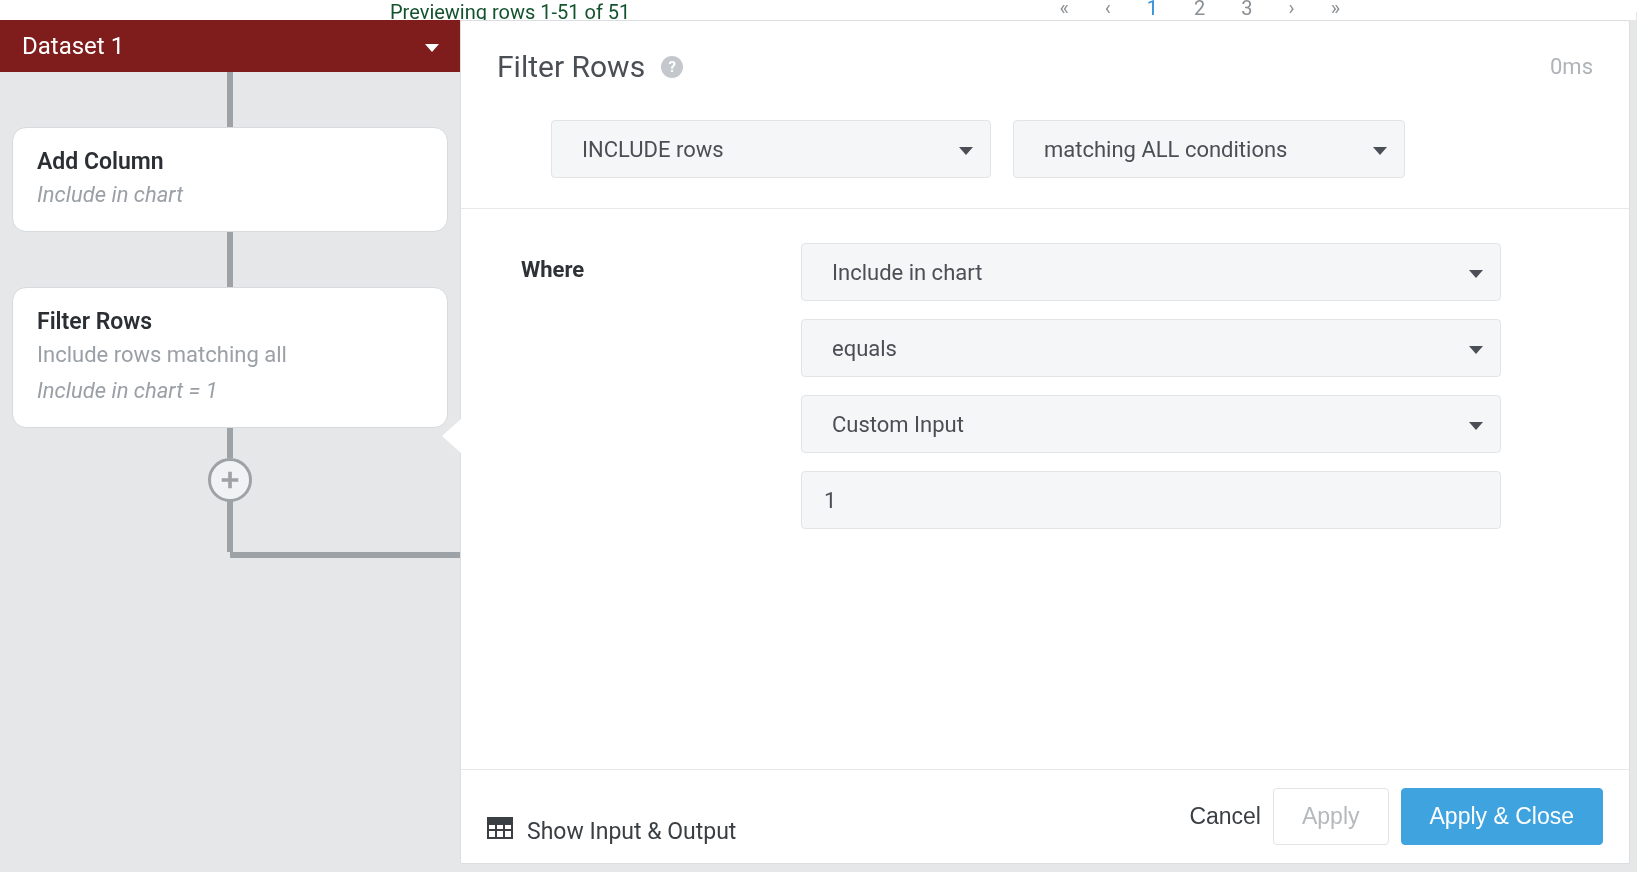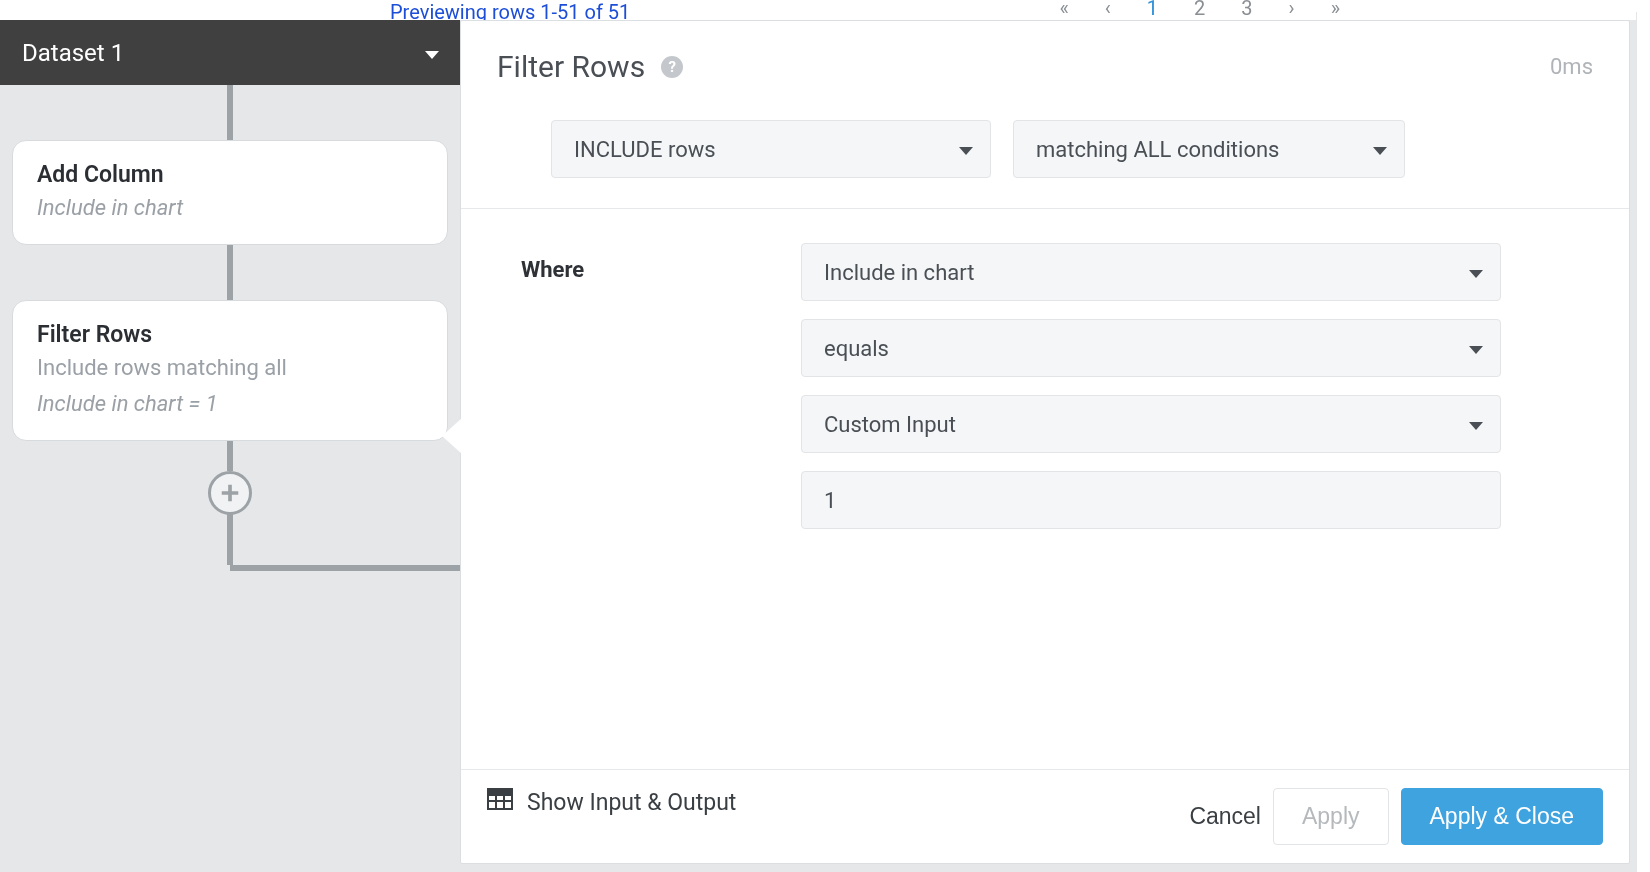--- a/index.html
+++ b/index.html
@@ -18,42 +18,42 @@
   position: absolute;
   top: 0; left: 0; right: 0;
   height: 20px;
   background: #fff;
   color: #8a8f94;
   font-size: 20px;
   display: flex;
   align-items: flex-start;
   padding-left: 390px;
 }
-.topbar .preview-text { color: #1d4ed8; }
+.topbar .preview-text { color: #14532d; }
 .topbar .pager {
   position: absolute;
   right: 310px;
   top: -4px;
   display: flex;
   gap: 36px;
   font-size: 20px;
   color: #8a8f94;
 }
 .topbar .pager .active { color: #2f8fd8; }
 
 
 .canvas {
   position: absolute;
   top: 20px; left: 0; bottom: 0;
   width: 460px;
   background: #e5e7e9;
 }
 .dataset-header {
-  height: 65px;
-  background: #404040;
+  height: 52px;
+  background: #7f1d1d;
   color: #fff;
   font-size: 24px;
   display: flex;
   align-items: center;
   padding: 0 22px;
   position: relative;
 }
 .dataset-header .caret {
   position: absolute;
   right: 20px;
@@ -157,21 +157,21 @@
   display: flex;
   gap: 22px;
 }
 .select-like {
   background: #f5f6f7;
   border: 1px solid #e2e4e6;
   border-radius: 4px;
   height: 58px;
   display: flex;
   align-items: center;
-  padding: 0 48px 0 22px;
+  padding: 0 48px 0 30px;
   font-size: 22px;
   color: #4a4f55;
   position: relative;
 }
 .select-like .chev {
   position: absolute;
   right: 16px;
 }
 .select-like .chev svg { width: 16px; height: 12px; fill: #4a4f55; }
 
@@ -202,21 +202,21 @@
   align-items: center;
   padding: 0 22px;
   font-size: 22px;
   color: #4a4f55;
 }
 
 .panel-footer {
   border-top: 1px solid #e6e8ea;
   padding: 18px 26px;
   display: flex;
-  align-items: flex-start;
+  align-items: flex-end;
 }
 .io-link {
   display: flex;
   align-items: center;
   font-size: 23px;
   color: #3a3f44;
 }
 .io-link .table-icon { margin-right: 14px; }
 .io-link .table-icon svg { width: 26px; height: 22px; fill: #3a3f44; }
 .footer-actions {

